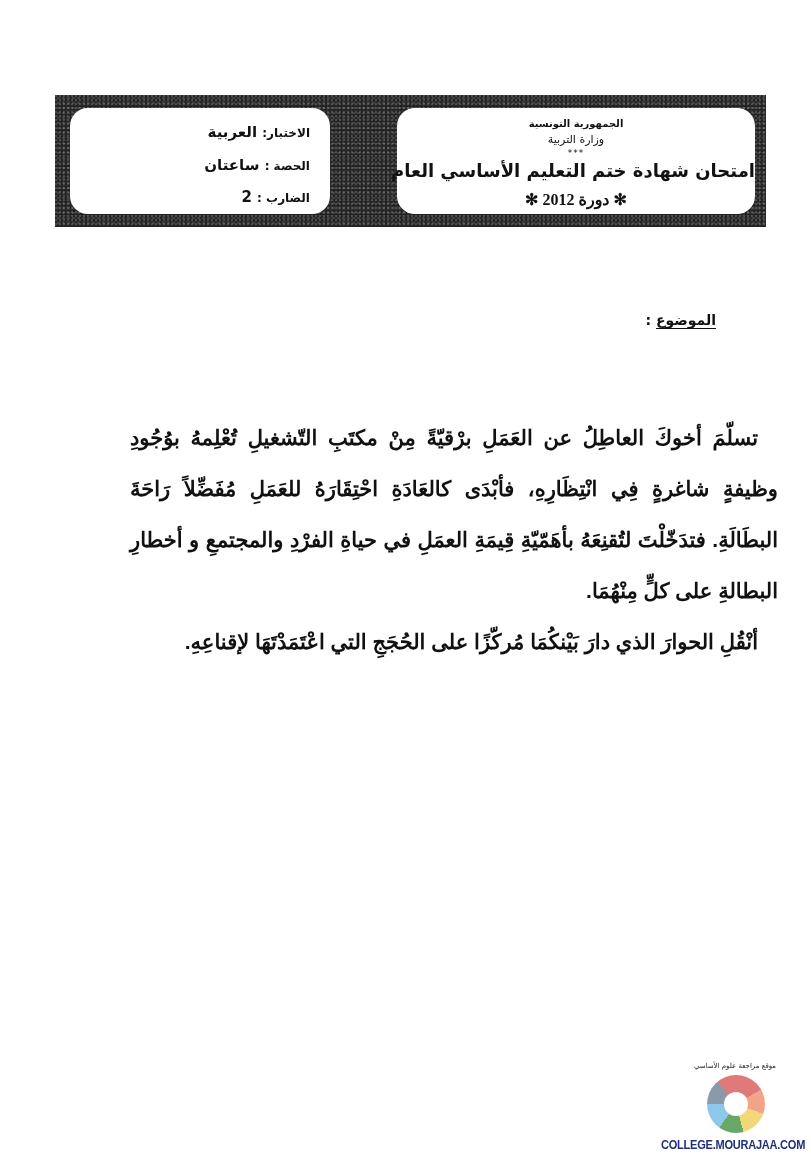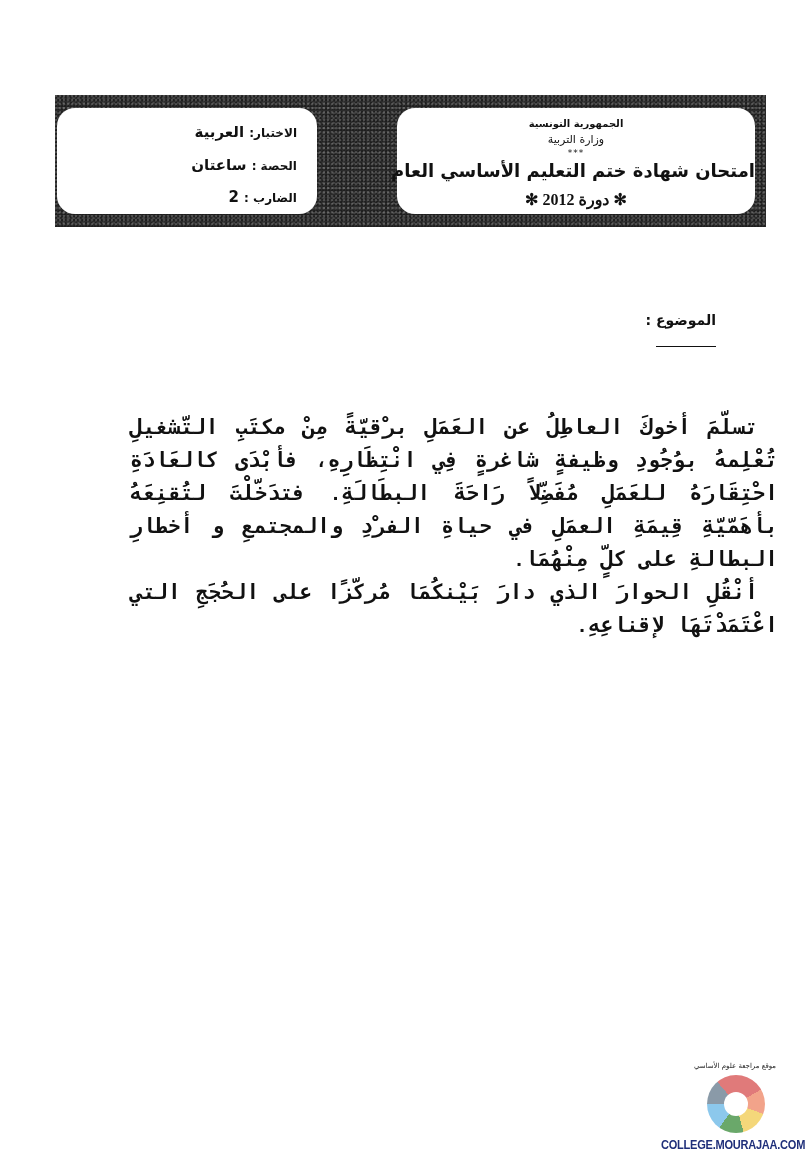--- a/index.html
+++ b/index.html
@@ -28,21 +28,21 @@
         radial-gradient(circle at 40% 80%, rgba(0,0,0,0.3) 1px, transparent 1.5px);
       background-size: 4px 4px, 5px 5px, 3px 3px;
     }
     .box {
       position: absolute;
       background: #ffffff;
       border-radius: 18px;
       direction: rtl;
     }
     .box-left {
-      left: 2px;
+      left: 15px;
       top: 13px;
       width: 260px;
       height: 106px;
       text-align: right;
     }
     .box-right {
       left: 342px;
       top: 13px;
       width: 358px;
       height: 106px;
@@ -77,34 +77,34 @@
       position: absolute;
       right: 95px;
       top: 312px;
       direction: rtl;
       font-size: 14px;
       font-weight: bold;
       white-space: nowrap;
     }
     .subject-heading .underline {
       border-bottom: 1.5px solid #111;
-      padding-bottom: 18px;
+      padding-bottom: 0;
     }
 
     .body-text {
       position: absolute;
       left: 130px;
       width: 648px;
       top: 412px;
       direction: rtl;
       text-align: justify;
       font-size: 21px;
       font-weight: bold;
-      line-height: 33px;
-      font-family: Liberation Mono, monospace;
+      line-height: 51px;
+      font-family: Liberation Sans, sans-serif;
     }
     .body-text p {
       margin: 0;
       text-align-last: right;
     }
     .body-text p.indent { text-indent: 20px; }
 
     .logo {
       position: absolute;
       left: 655px;

